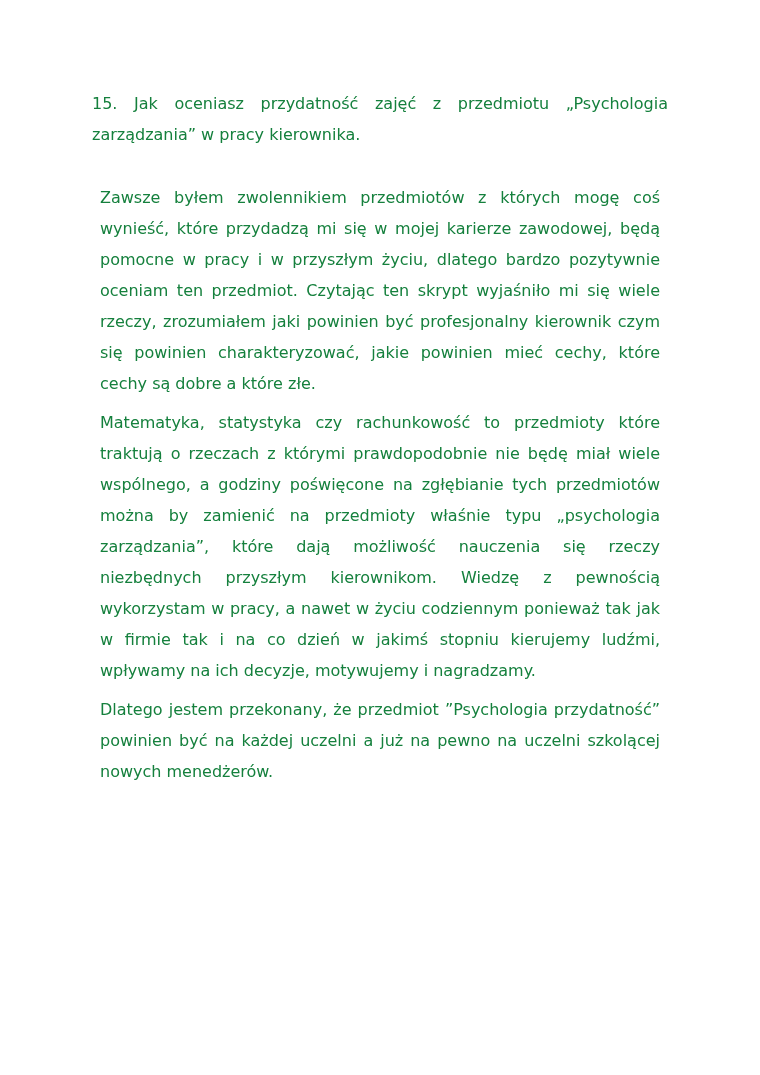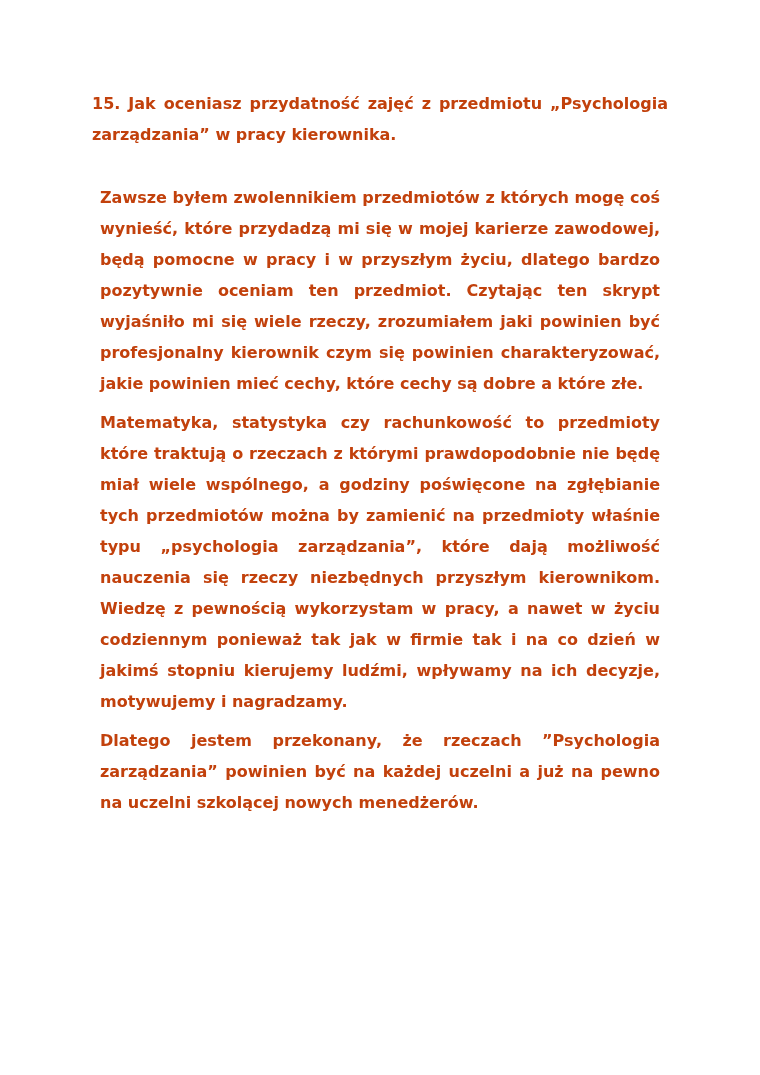--- a/index.html
+++ b/index.html
@@ -9,23 +9,22 @@
   }
   .page {
     position: relative;
     width: 760px;
     height: 1075px;
     margin: 0 auto;
     background: #ffffff;
     box-sizing: border-box;
     padding: 88px 92px 0 92px;
     font-family: "DejaVu Sans", "Liberation Sans", sans-serif;
-    color: #c2410c;
+    color: #15803d;
     overflow: hidden;
-    font-weight: bold;
   }
   .question {
     font-size: 16px;
     line-height: 31px;
     text-align: justify;
     margin: 0 0 32px 0;
   }
   .para {
     font-size: 16px;
     line-height: 31px;
@@ -34,14 +33,14 @@
     margin: 8px;
   }
 </style>
 </head>
 <body>
 
 <div class="page">
   <p class="question">15. Jak oceniasz przydatność zajęć z przedmiotu „Psychologia zarządzania” w pracy kierownika.</p>
   <p class="para">Zawsze byłem zwolennikiem przedmiotów z których mogę coś wynieść, które przydadzą mi się w mojej karierze zawodowej, będą pomocne w pracy i w przyszłym życiu, dlatego bardzo pozytywnie oceniam ten przedmiot. Czytając ten skrypt wyjaśniło mi się wiele rzeczy, zrozumiałem jaki powinien być profesjonalny kierownik czym się powinien charakteryzować, jakie powinien mieć cechy, które cechy są dobre a które złe.</p>
   <p class="para">Matematyka, statystyka czy rachunkowość to przedmioty które traktują o rzeczach z którymi prawdopodobnie nie będę miał wiele wspólnego, a godziny poświęcone na zgłębianie tych przedmiotów można by zamienić na przedmioty właśnie typu „psychologia zarządzania”, które dają możliwość nauczenia się rzeczy niezbędnych przyszłym kierownikom. Wiedzę z pewnością wykorzystam w pracy, a nawet w życiu codziennym ponieważ tak jak w firmie tak i na co dzień w jakimś stopniu kierujemy ludźmi, wpływamy na ich decyzje, motywujemy i nagradzamy.</p>
-  <p class="para">Dlatego jestem przekonany, że rzeczach ”Psychologia zarządzania” powinien być na każdej uczelni a już na pewno na uczelni szkolącej nowych menedżerów.</p>
+  <p class="para">Dlatego jestem przekonany, że przedmiot ”Psychologia przydatność” powinien być na każdej uczelni a już na pewno na uczelni szkolącej nowych menedżerów.</p>
 </div>
 
 </body></html>

